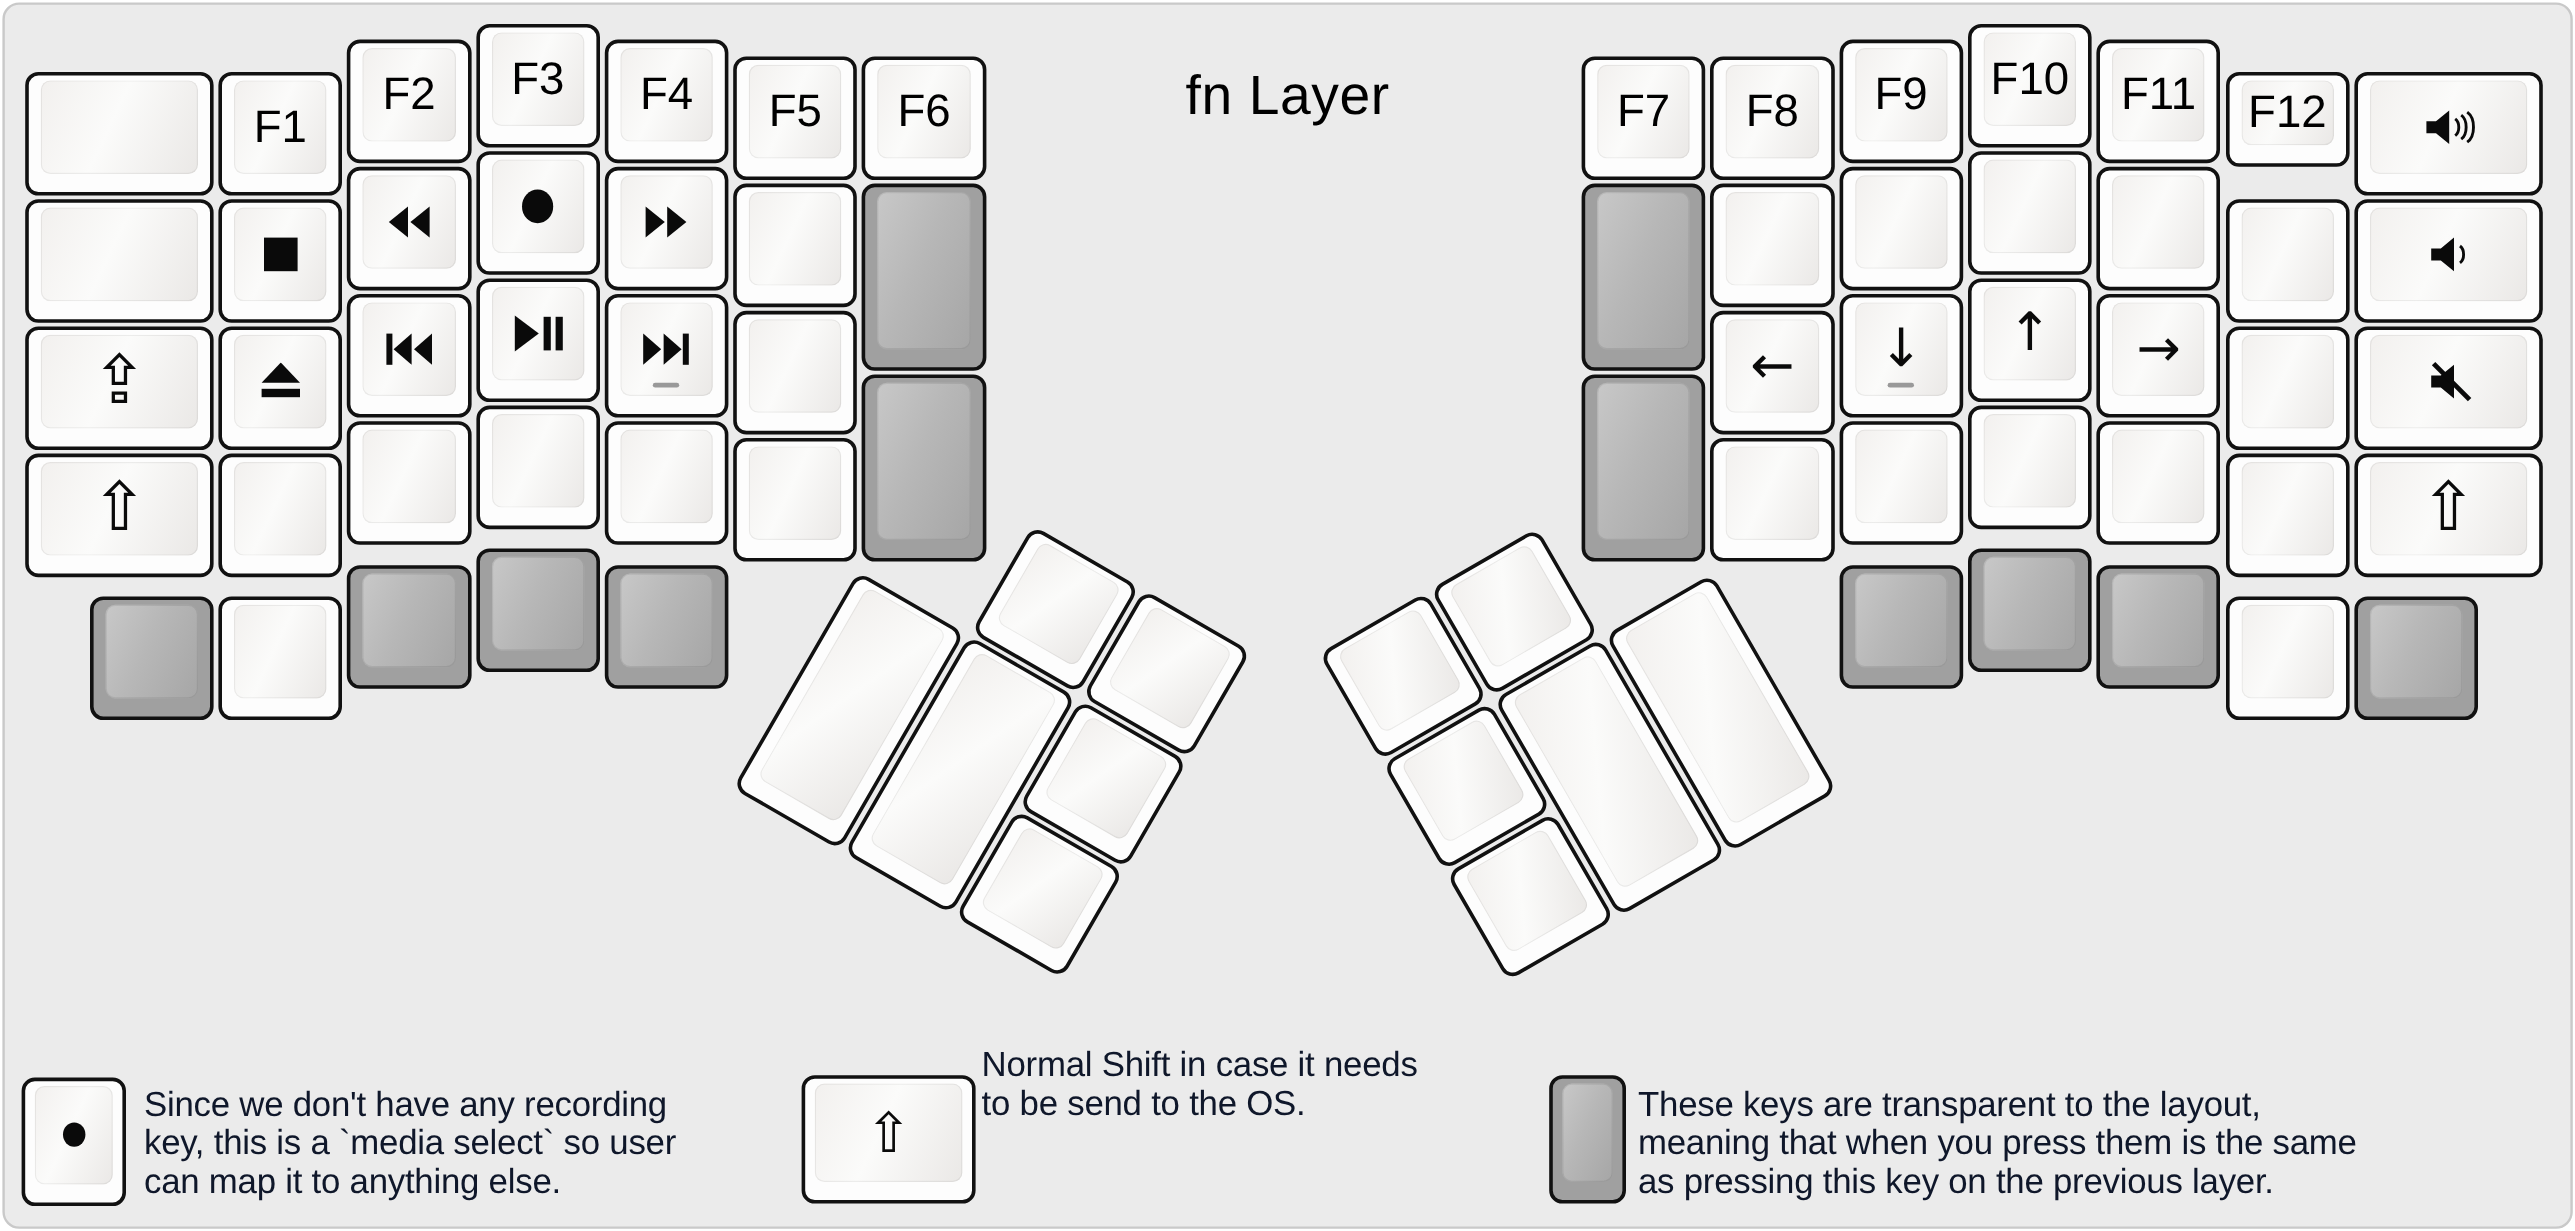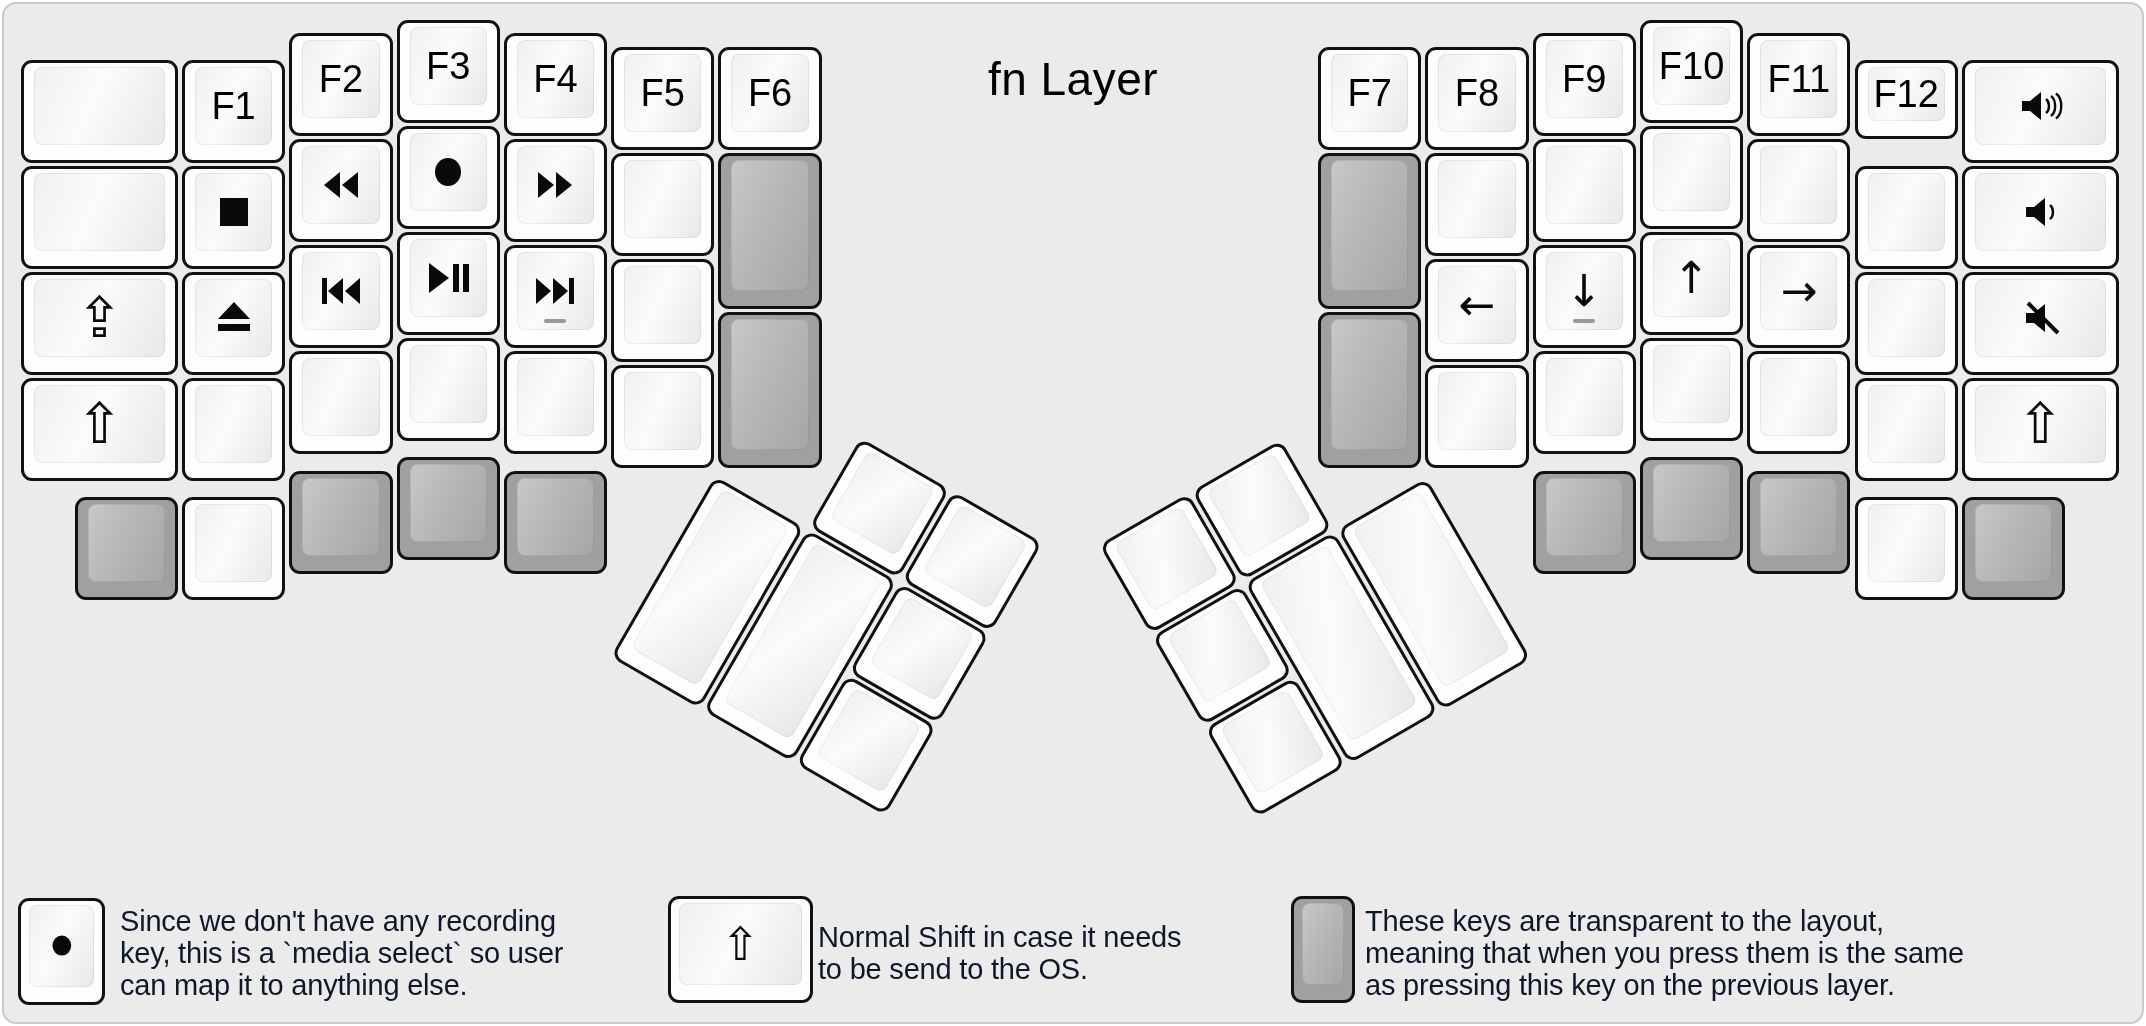--- a/index.html
+++ b/index.html
@@ -382,21 +382,21 @@
 key, this is a `media select` so user
 can map it to anything else.</div>
 
     <div id="legend-icon-1" style="position: absolute; left: 668px; top: 896px;">
         <div class="key w" style="position: absolute; width: 145px; height: 107px;">
           <div class="top" style="left: 8px; right: 8px;">
             <span class="glyph big" style="font-size: 46px;">⇧</span>
           </div>
         </div>
       </div>
-    <div class="legend-item-text" style="left:818px;top:921px;">Normal Shift in case it needs
+    <div class="legend-item-text" style="left:818px;top:872px;">Normal Shift in case it needs
 to be send to the OS.</div>
 
     <div id="legend-icon-2" style="position: absolute; left: 1291px; top: 896px;">
         <div class="key g" style="position: absolute; width: 64px; height: 107px;">
           <div class="top" style="left: 8px; right: 8px;"></div>
         </div>
       </div>
     <div class="legend-item-text" style="left:1365px;top:905px;">These keys are transparent to the layout,
 meaning that when you press them is the same
 as pressing this key on the previous layer.</div>

